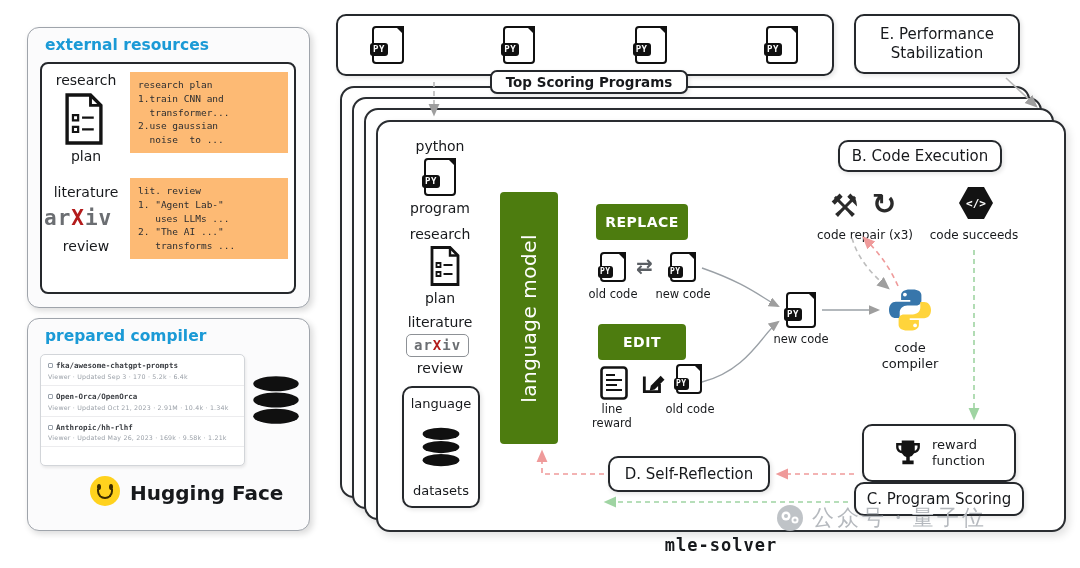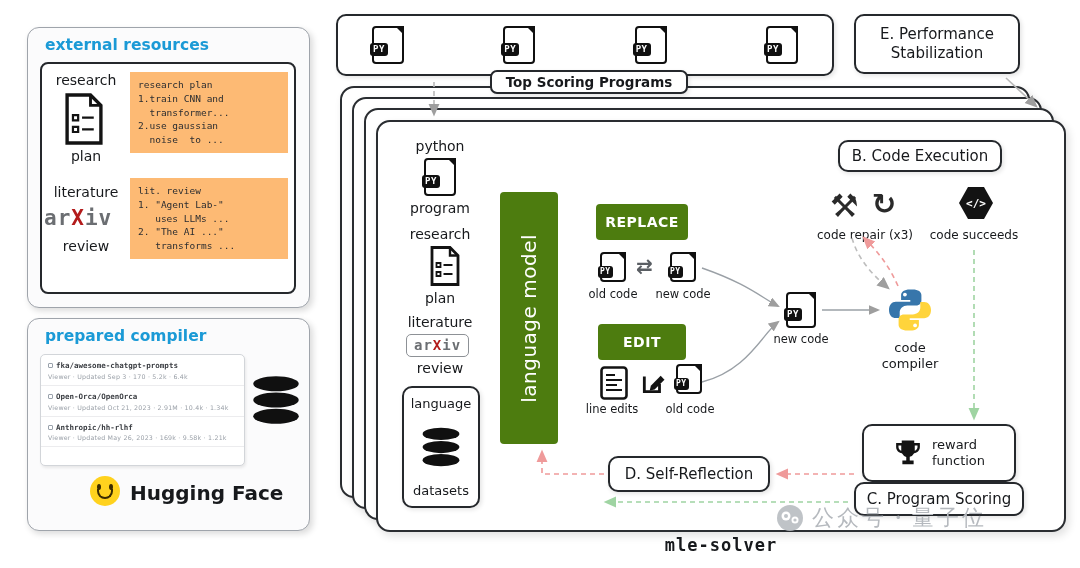--- a/index.html
+++ b/index.html
@@ -210,21 +210,21 @@
         <path d="M6 9h9M6 14h16M6 19h11M6 24h16"></path>
       </g>
   </svg>
   <svg class="abs" style="left:640px;top:370px" width="26" height="26" viewBox="0 0 24 24">
     <path d="M4 6v14h14v-7" fill="none" stroke="#131313" stroke-width="2.6"></path>
     <path d="M10 14.5 9 19l4.5-1L22.6 8.9l-3.5-3.5z" fill="#131313"></path>
   </svg>
   <span class="py small" style="left:676px;top:364px;width:26px;height:30px">
       <span class="badge">PY</span>
     </span>
-  <div class="lbl sm" style="left:580px;top:402px;width:64px">line edits</div>
+  <div class="lbl sm" style="left:580px;top:402px;width:64px">line reward</div>
   <div class="lbl sm" style="left:662px;top:402px;width:56px">old code</div>
 
   <span class="py" style="left:786px;top:292px;width:30px;height:36px">
       <span class="badge">PY</span>
     </span>
   <div class="lbl sm" style="left:766px;top:332px;width:70px">new code</div>
 
   <svg class="abs" style="left:886px;top:286px" width="48" height="48" viewBox="0 0 48 48">
     <path fill="#3776ab" d="M23.8 3.5c-5.6 0-8.7 2.3-8.7 5.8v4.6h9.2v1.8H9.8c-3.9 0-6.8 3.2-6.8 8.2 0 5 2.9 8.2 6.8 8.2h3.9v-5.6c0-3.9 3.3-6.9 7.6-6.9h9c2.9 0 5.1-2.2 5.1-5v-5.3c0-3.4-3.1-5.8-8.7-5.8h-2.9z"></path>
     <circle cx="18.9" cy="8.6" r="1.9" fill="#fff"></circle>

